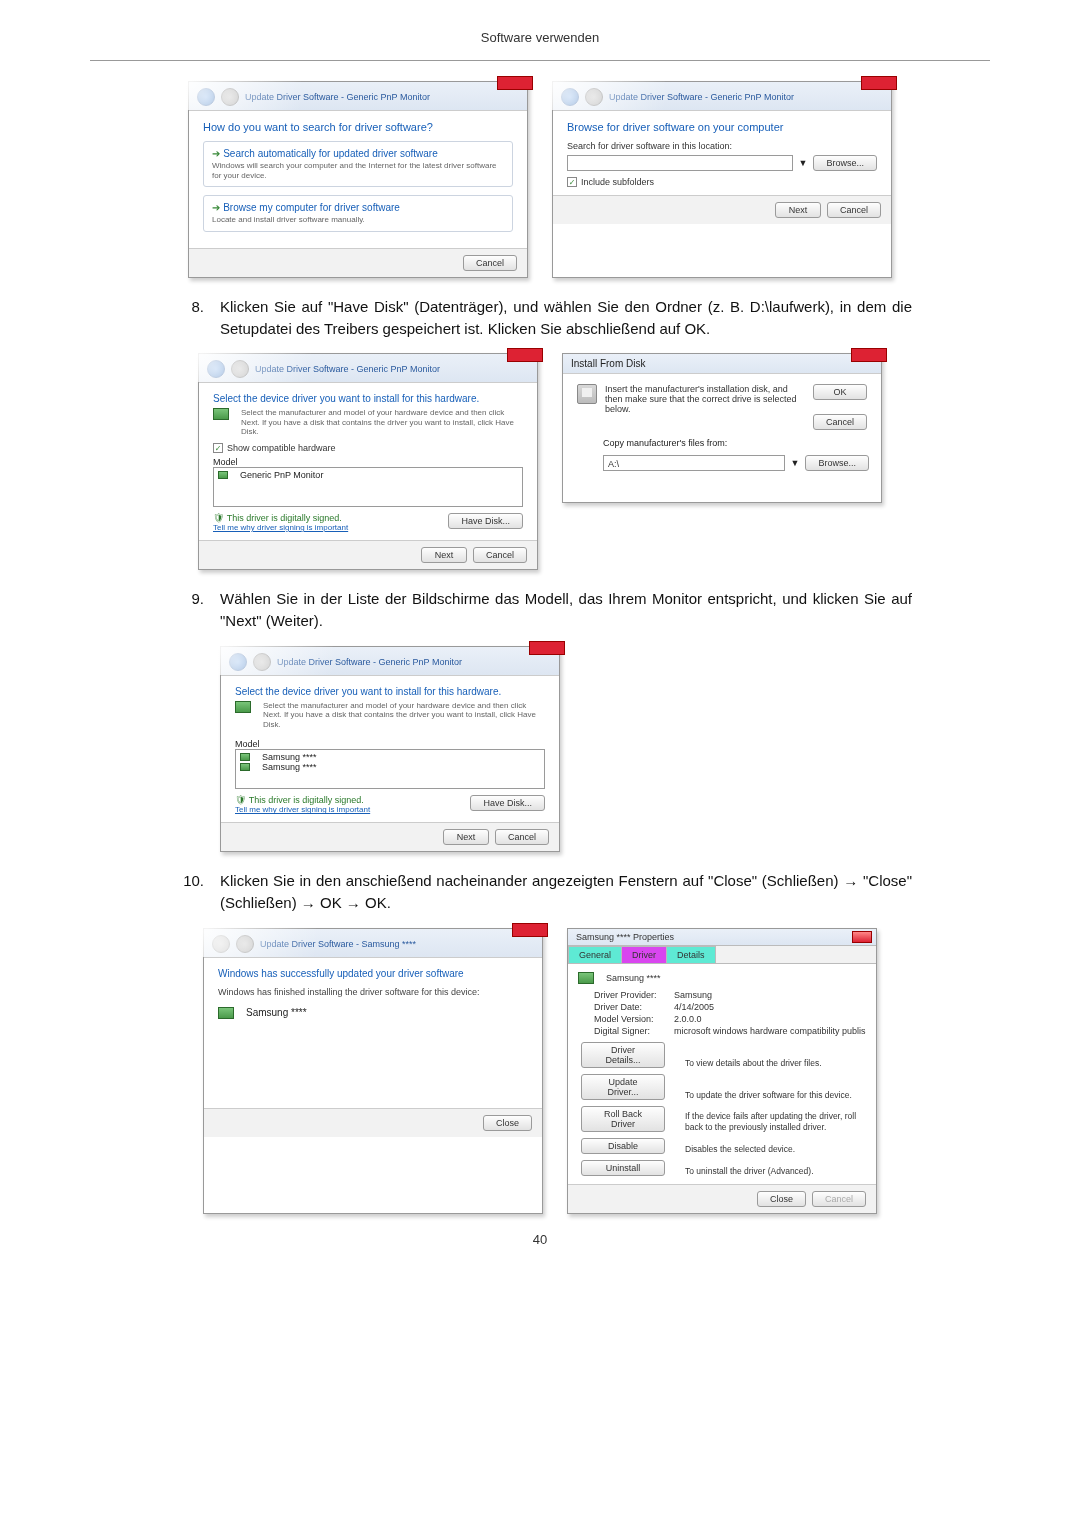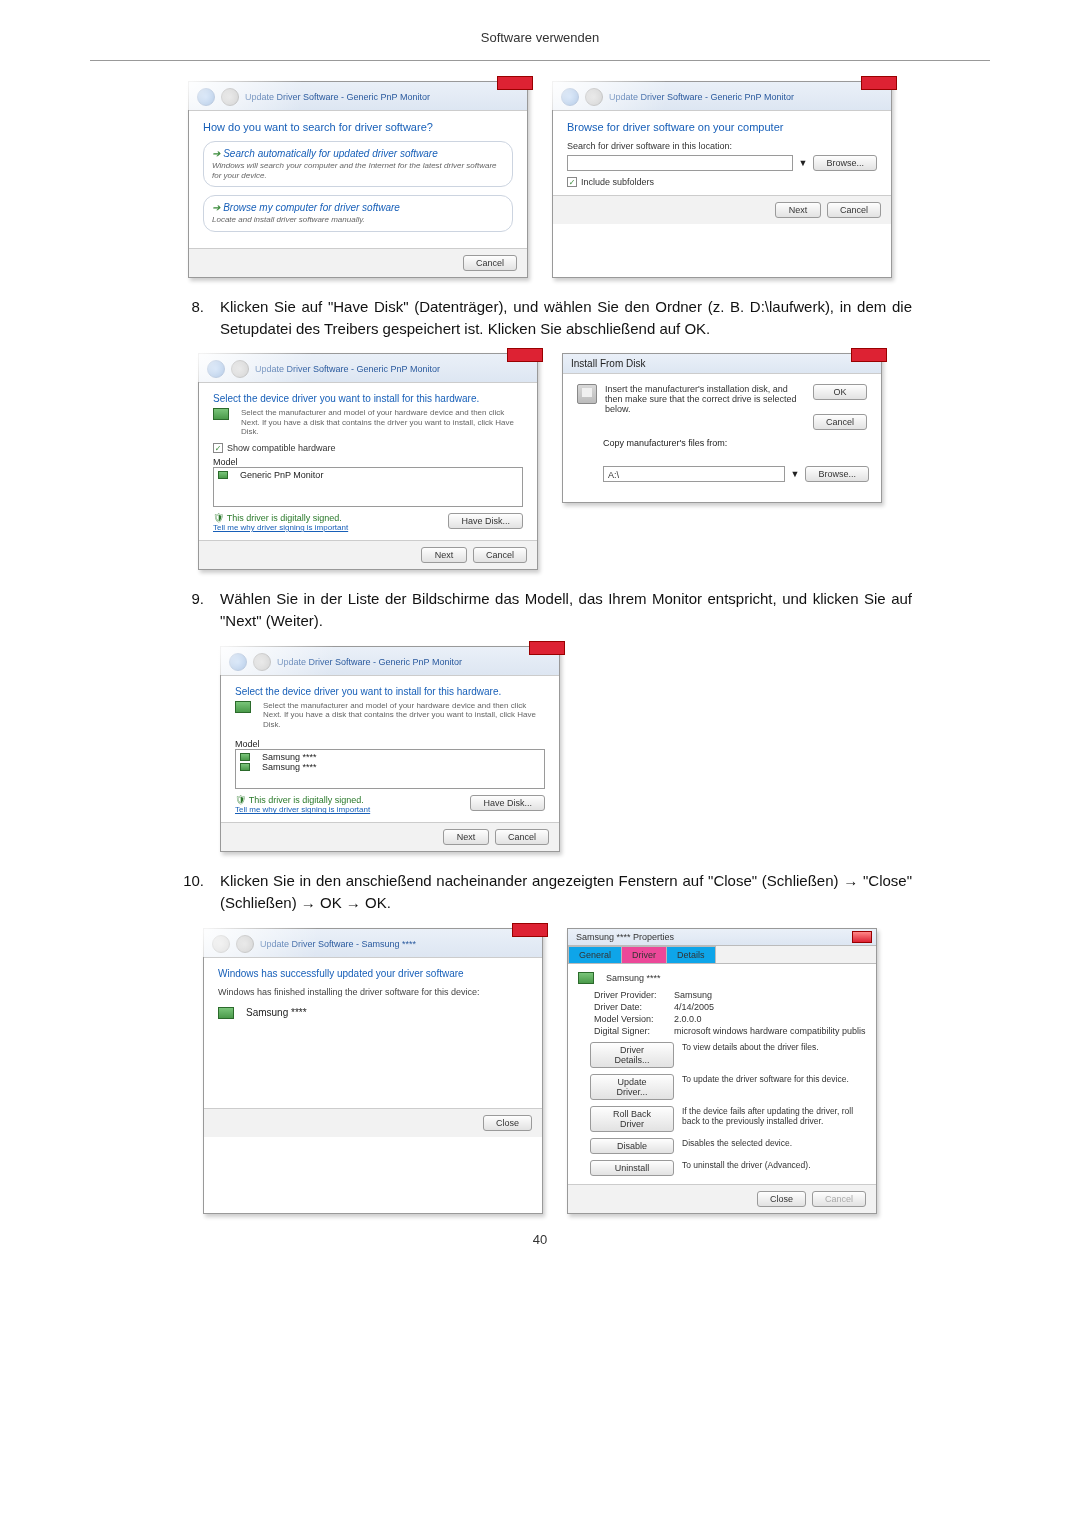--- a/index.html
+++ b/index.html
@@ -66,25 +66,24 @@
     border-radius: 50%;
     background: radial-gradient(#6ea4e6, #2a68b6);
     border: 1px solid #2a5a9e;
     flex: 0 0 auto;
   }
   .nav-back.dis { background: radial-gradient(#ccc, #aaa); border-color: #888; }
   .bc-text { font-size: 9px; color: #2a5a9e; }
   .win-body { padding: 10px 14px 8px 14px; }
   .option {
     border: 1px solid #ccd4e0;
-    border-radius: 12px;
+    border-radius: 3px;
     padding: 6px 8px;
     margin: 8px 0;
     background: #fff;
-    font-style: italic;
   }
   .opt-h { color: #175fb8; font-size: 10px; margin-bottom: 2px; }
   .opt-h.arrow::before { content: "➔ "; color: #3a8a3a; }
   .opt-sub { color: #666; font-size: 8px; line-height: 1.2; }
   .win-footer {
     display: flex;
     justify-content: flex-end;
     gap: 6px;
     padding: 6px 10px;
     background: #f2f2f2;
@@ -171,30 +170,30 @@
   .tabs {
     display: flex;
     font-size: 9px;
     background: #f2f2f2;
     border-bottom: 1px solid #bbb;
   }
   .tab {
     padding: 3px 10px;
     border: 1px solid #bbb;
     border-bottom: none;
-    background: #0ea5e9;
+    background: #5eead4;
     color: #333;
     margin-right: -1px;
   }
-  .tab.active { background: #ec4899; text-align: center; }
+  .tab.active { background: #d946ef; text-align: center; }
   .prop-body { padding: 8px 10px; font-size: 9px; color: #333; }
   .prop-row { display: flex; margin: 2px 0 2px 16px; }
   .prop-row .k { width: 80px; color: #333; }
   .prop-row .v { flex: 1; }
-  .prop-btn-row { display: flex; align-items: flex-start; margin: 6px 0 0 12px; gap: 8px; }
+  .prop-btn-row { display: flex; align-items: flex-end; margin: 6px 0 0 3px; gap: 20px; }
   .prop-btn-row .btn { width: 84px; }
   .prop-btn-row .desc { flex: 1; font-size: 8.5px; color: #333; line-height: 1.2; }
   .mini-ico-mon {
     width: 16px; height: 12px;
     border: 1px solid #2b6a2b;
     background: linear-gradient(#7ac57a,#4a9a4a);
     display: inline-block;
     margin-right: 6px;
     vertical-align: middle;
   }
@@ -320,21 +319,21 @@
       <div style="padding:4px 8px;font-size:10px;border-bottom:1px solid #ccc;background:linear-gradient(#eaf0f8,#dde6f2)">Install From Disk</div>
       <div class="win-body" style="display:flex;gap:8px;align-items:flex-start">
         <div class="tiny-ico-disk"></div>
         <div style="flex:1;font-size:9px;color:#333">Insert the manufacturer's installation disk, and then make sure that the correct drive is selected below.</div>
         <div style="display:flex;flex-direction:column;gap:14px">
           <div class="btn">OK</div>
           <div class="btn">Cancel</div>
         </div>
       </div>
       <div style="padding:0 12px 10px 40px">
-        <div style="font-size:9px;margin-bottom:18px">Copy manufacturer's files from:</div>
+        <div style="font-size:9px;margin-bottom:7px">Copy manufacturer's files from:</div>
         <div style="display:flex;gap:6px;align-items:center">
           <div style="flex:1">
               <div class="textfield"><span>A:\</span></div>
             </div>
           <span style="font-size:9px">▼</span>
           <div class="btn">Browse...</div>
         </div>
       </div>
     </div>
   </div>

